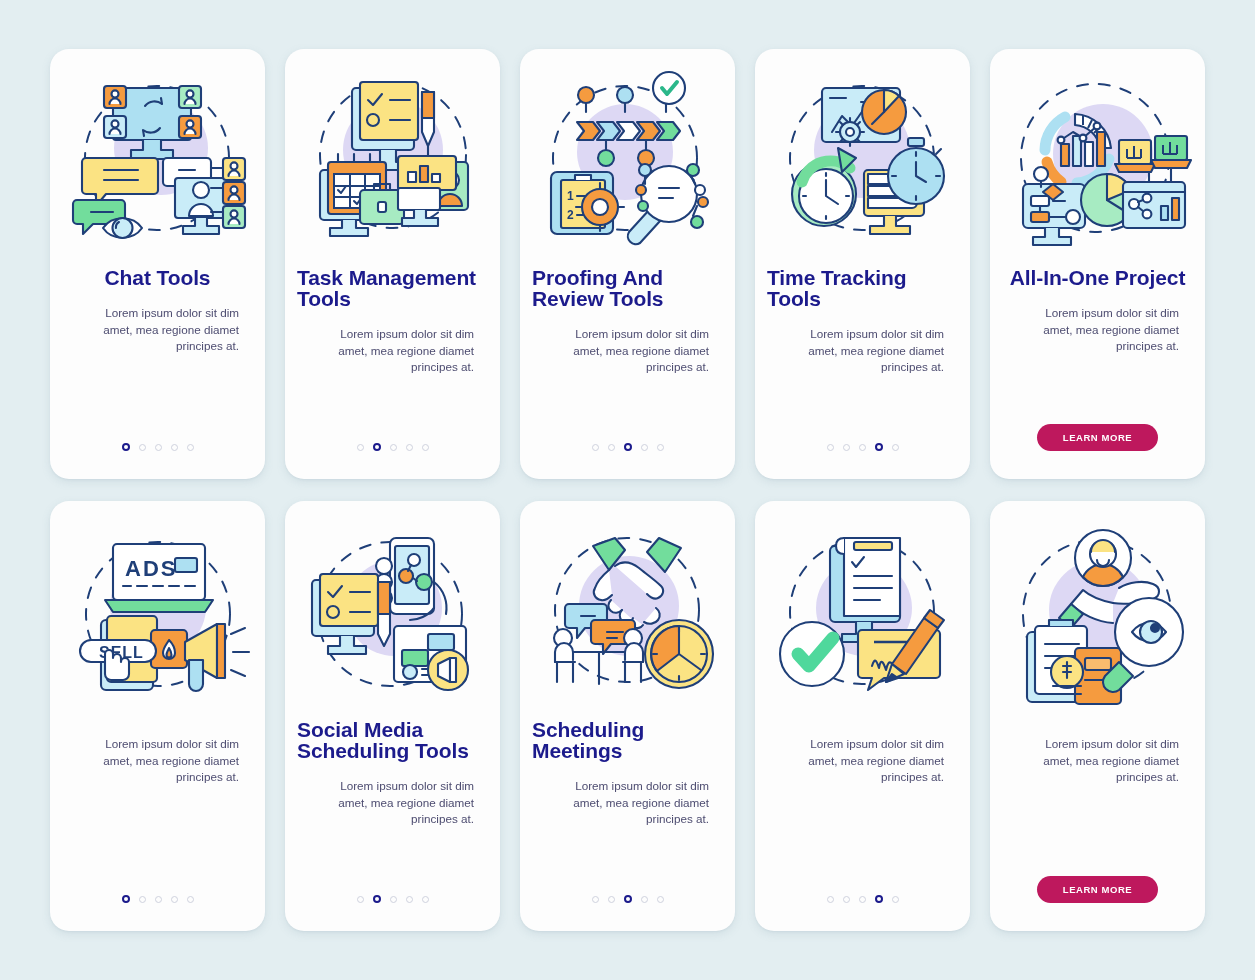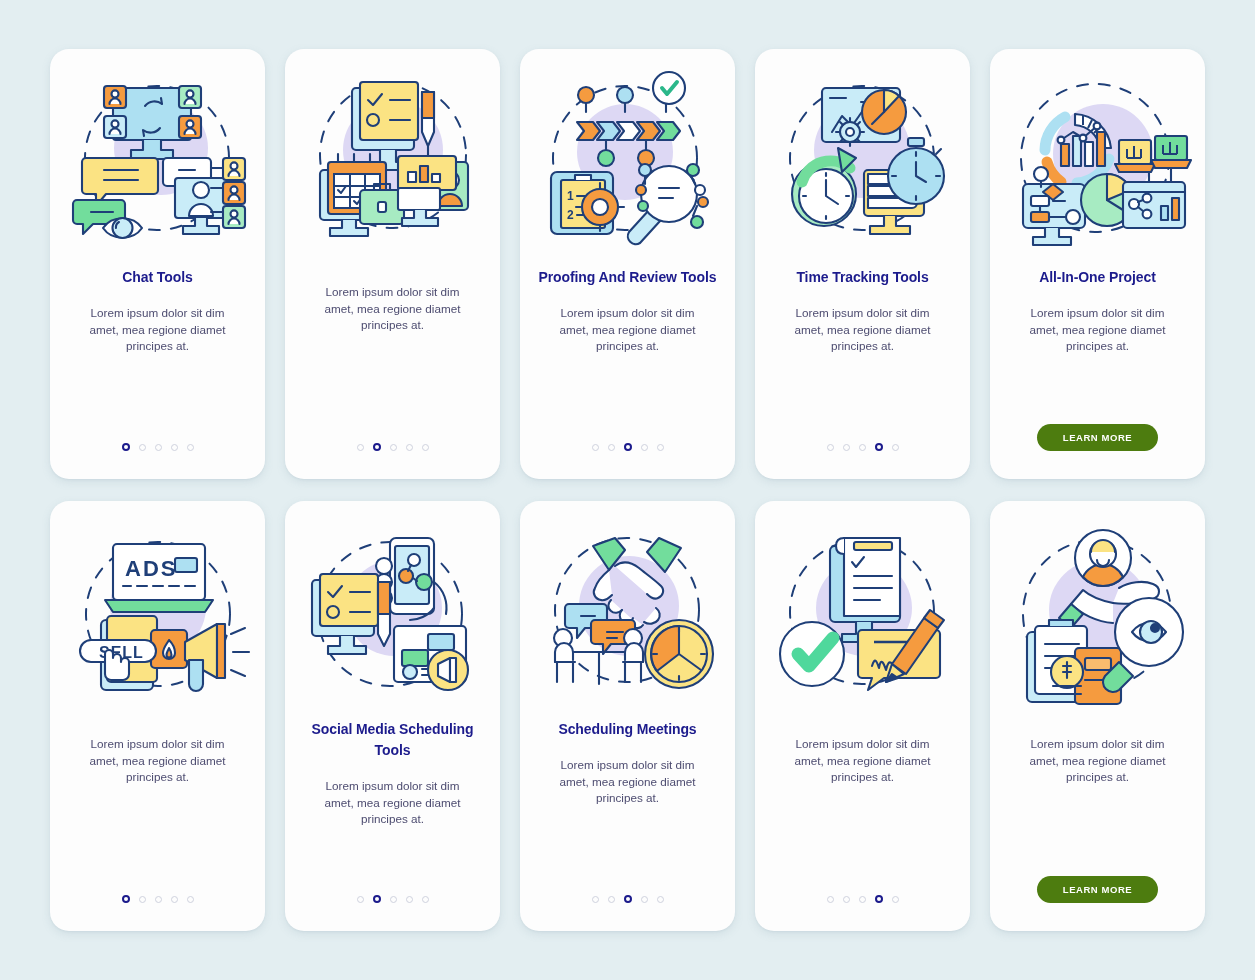--- a/index.html
+++ b/index.html
@@ -47,33 +47,32 @@
     align-items: center;
     justify-content: center;
     padding-top: 8px;
     box-sizing: border-box;
   }
   .illus-wrap svg { display: block; }
 
   .card-title {
     color: #1c1b8c;
     font-weight: bold;
-    font-size: 14px;
+    font-size: 21px;
     line-height: 21px;
-    text-align: center;
     padding: 0 12px;
     letter-spacing: -0.1px;
     margin: 0;
   }
 
   .card-body {
     color: #4d4c70;
     font-size: 11.7px;
     line-height: 16.6px;
-    text-align: center;
+    text-align: right;
     padding: 0 26px;
     margin-top: 17px;
   }
 
   .card-foot {
     position: absolute;
     left: 0;
     right: 0;
     bottom: 28px;
     display: flex;
@@ -95,21 +94,21 @@
     background: transparent;
   }
   .dot.active {
     width: 8px;
     height: 8px;
     border: 2.4px solid #1c1b8c;
     background: #ffffff;
   }
 
   .learn-btn {
-    background: #4d7c0f;
+    background: #be185d;
     color: #ffffff;
     font-size: 9.5px;
     font-weight: bold;
     letter-spacing: 0.55px;
     border: none;
     border-radius: 14px;
     padding: 8px 26px;
     cursor: pointer;
     font-family: "Liberation Sans", sans-serif;
   }
@@ -204,20 +203,21 @@
           <circle cx="152" cy="110" r="9" stroke="#1f3f78" stroke-width="2.1" stroke-linecap="round" stroke-linejoin="round" fill="#ffffff"></circle>
           <path d="M140 136a12 12 0 0 1 24 0z" stroke="#1f3f78" stroke-width="2.1" stroke-linecap="round" stroke-linejoin="round" fill="#f59b3f"></path>
           <rect x="100" y="86" width="58" height="34" rx="3" stroke="#1f3f78" stroke-width="2.1" stroke-linecap="round" stroke-linejoin="round" fill="#fbe383"></rect>
           <path d="M110 112v-10h8v10z" stroke="#1f3f78" stroke-width="2.1" stroke-linecap="round" stroke-linejoin="round" fill="#ffffff"></path>
           <path d="M122 112v-16h8v16z" stroke="#1f3f78" stroke-width="2.1" stroke-linecap="round" stroke-linejoin="round" fill="#f59b3f"></path>
           <path d="M134 112v-8h8v8z" stroke="#1f3f78" stroke-width="2.1" stroke-linecap="round" stroke-linejoin="round" fill="#ffffff"></path>
           <rect x="100" y="118" width="42" height="22" rx="2" stroke="#1f3f78" stroke-width="2.1" stroke-linecap="round" stroke-linejoin="round" fill="#ffffff"></rect>
           <path d="M116 140v8h-12v8h36v-8h-12v-8" stroke="#1f3f78" stroke-width="2.1" stroke-linecap="round" stroke-linejoin="round" fill="#c9ecf8"></path>
         </svg>
       </div>
+      <h2 class="card-title">Task Management Tools</h2>
       <p class="card-body">Lorem ipsum dolor sit dim amet, mea regione diamet principes at.</p>
       <div class="card-foot">
         <div class="dots">
           <span class="dot"></span>
           <span class="dot active"></span>
           <span class="dot"></span>
           <span class="dot"></span>
           <span class="dot"></span>
         </div>
       </div>

